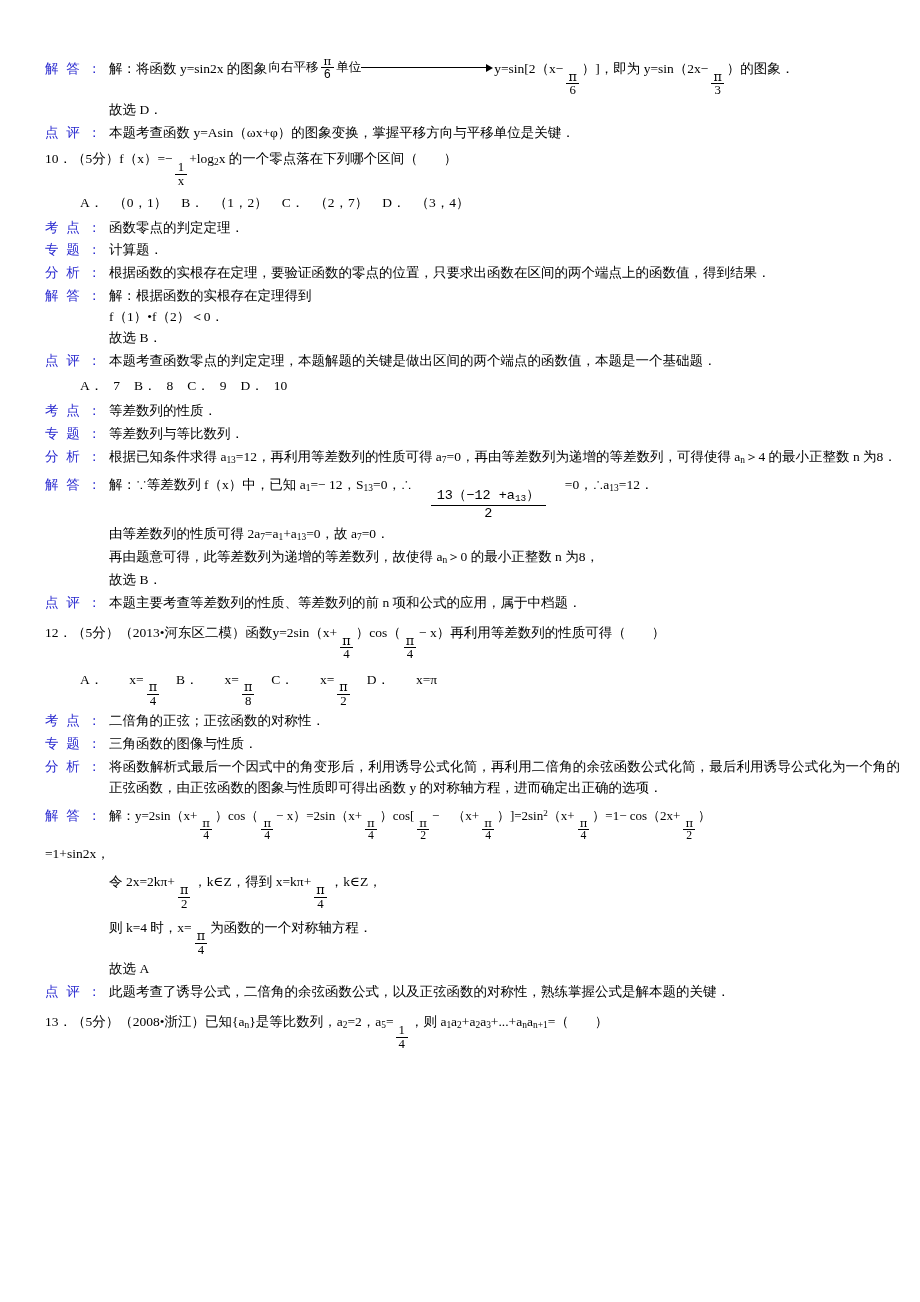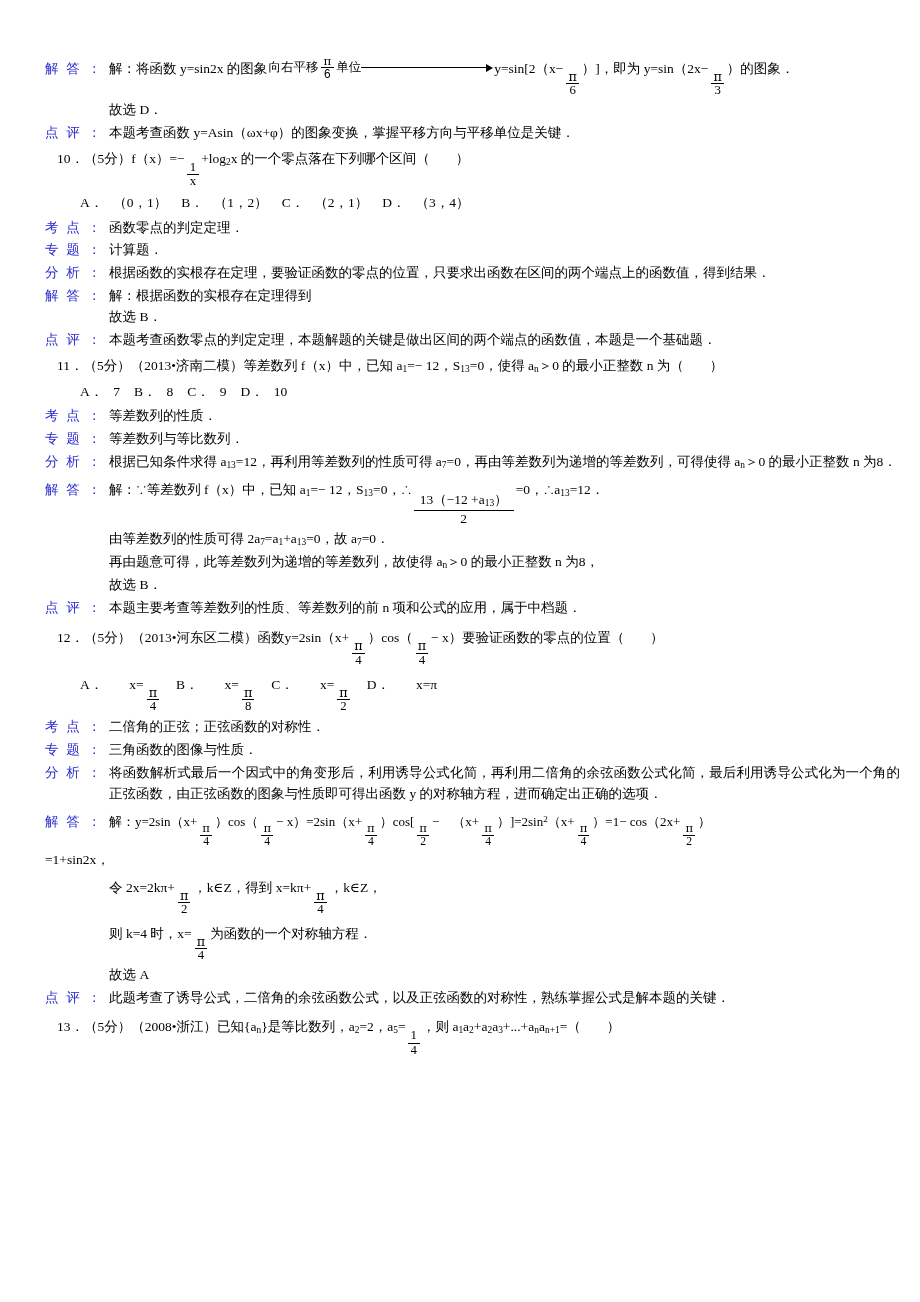--- a/index.html
+++ b/index.html
@@ -53,21 +53,21 @@
     text-align: justify;
   }
   .plain {
     margin: 0 0 2px 0;
     line-height: 1.55;
   }
   .indent {
     padding-left: 64px;
   }
   .qline {
-    margin: 4px 0 2px 12px;
+    margin: 4px 0 2px 0;
     line-height: 1.6;
   }
   .opts {
     padding-left: 35px;
     margin: 3px 0 3px 0;
     line-height: 1.7;
   }
   .opts .o { margin-right: 14px; }
   .sp { display: inline-block; width: 10px; }
   .sp-lg { display: inline-block; width: 26px; }
@@ -124,22 +124,23 @@
     border-left: 7px solid #000;
     border-top: 4px solid transparent;
     border-bottom: 4px solid transparent;
   }
 
   .bigfrac {
     display: inline-flex;
     flex-direction: column;
     align-items: flex-end;
     vertical-align: -0.75em;
-    margin: 0 2px;
+    margin: 0 19px;
     line-height: 1.2;
+    font-family: Liberation Mono, monospace;
   }
   .bigfrac .num { padding: 0 6px; font-size: 1.0em; white-space: nowrap; }
   .bigfrac .den { padding: 0 6px; border-top: 1px solid #000; width: 100%; text-align: center; box-sizing: border-box; }
 
   .tall { line-height: 2.45; }
   .tall2 { line-height: 2.25; }
 </style>
 </head>
 <body>
 
@@ -177,66 +178,64 @@
     </div>
 
     <div class="qline">
       <span>10</span>．<span>（5分）</span><span>f（x）=−</span><span class="frac">
           <span class="num">1</span>
           <span class="den">x</span>
         </span><span>+log</span><sub>2</sub><span>x 的一个零点落在下列哪个区间（</span><span class="sp-lg"></span><span>）</span>
     </div>
 
     <div class="opts">
-      <span class="o"><span>A．</span><span class="sp"></span><span>（0，1）</span></span><span class="o"><span>B．</span><span class="sp"></span><span>（1，2）</span></span><span class="o"><span>C．</span><span class="sp"></span><span>（2，1）</span></span><span class="o"><span>D．</span><span class="sp"></span><span>（3，4）</span></span>
+      <span class="o"><span>A．</span><span class="sp"></span><span>（0，1）</span></span><span class="o"><span>B．</span><span class="sp"></span><span>（1，2）</span></span><span class="o"><span>C．</span><span class="sp"></span><span>（2，7）</span></span><span class="o"><span>D．</span><span class="sp"></span><span>（3，4）</span></span>
     </div>
 
     <div class="row">
       <span class="lbl">考点</span>
       <span class="body">函数零点的判定定理．</span>
     </div>
     <div class="row">
       <span class="lbl">专题</span>
       <span class="body">计算题．</span>
     </div>
     <div class="row">
       <span class="lbl">分析</span>
       <span class="body">根据函数的实根存在定理，要验证函数的零点的位置，只要求出函数在区间的两个端点上的函数值，得到结果．</span>
     </div>
     <div class="row">
       <span class="lbl">解答</span>
       <span class="body">
         <div>解：根据函数的实根存在定理得到</div>
+        <div>f（1）•f（2）＜0．</div>
         <div>故选 B．</div>
       </span>
     </div>
     <div class="row">
       <span class="lbl">点评</span>
       <span class="body">本题考查函数零点的判定定理，本题解题的关键是做出区间的两个端点的函数值，本题是一个基础题．</span>
     </div>
 
-    <div class="qline">
-      <span>11</span>．<span>（5分）</span><span>（2013•济南二模）</span><span>等差数列 f（x）中，已知 a</span><sub>1</sub><span>=− 12，S</span><sub>13</sub><span>=0，使得 a</span><sub>n</sub><span>＞0 的最小正整数 n 为（</span><span class="sp-lg"></span><span>）</span>
-    </div>
 
     <div class="opts">
       <span class="o"><span>A．</span><span class="sp"></span><span>7</span></span><span class="o"><span>B．</span><span class="sp"></span><span>8</span></span><span class="o"><span>C．</span><span class="sp"></span><span>9</span></span><span class="o"><span>D．</span><span class="sp"></span><span>10</span></span>
     </div>
 
     <div class="row">
       <span class="lbl">考点</span>
       <span class="body">等差数列的性质．</span>
     </div>
     <div class="row">
       <span class="lbl">专题</span>
       <span class="body">等差数列与等比数列．</span>
     </div>
     <div class="row">
       <span class="lbl">分析</span>
-      <span class="body"><span>根据已知条件求得 a</span><sub>13</sub><span>=12，再利用等差数列的性质可得 a</span><sub>7</sub><span>=0，再由等差数列为递增的等差数列，可得使得 a</span><sub>n</sub><span>＞0 的最小正整数 n 为8．</span></span>
+      <span class="body"><span>根据已知条件求得 a</span><sub>13</sub><span>=12，再利用等差数列的性质可得 a</span><sub>7</sub><span>=0，再由等差数列为递增的等差数列，可得使得 a</span><sub>n</sub><span>＞4 的最小正整数 n 为8．</span></span>
     </div>
 
     <div class="row tall2">
       <span class="lbl">解答</span>
       <span class="body"><span>解：∵等差数列 f（x）中，已知 a</span><sub>1</sub><span>=− 12，S</span><sub>13</sub><span>=0，∴</span><span class="bigfrac">
             <span class="num"><span>13（−12 +a</span><sub>13</sub><span>）</span></span>
             <span class="den">2</span>
           </span><span>=0，∴a</span><sub>13</sub><span>=12．</span></span>
     </div>
 
@@ -251,21 +250,21 @@
       <span class="body">本题主要考查等差数列的性质、等差数列的前 n 项和公式的应用，属于中档题．</span>
     </div>
 
     <div class="qline tall2">
       <span>12</span>．<span>（5分）</span><span>（2013•河东区二模）</span><span>函数y=2sin（x+</span><span class="frac">
           <span class="num pi">π</span>
           <span class="den">4</span>
         </span><span>）cos（</span><span class="frac">
           <span class="num pi">π</span>
           <span class="den">4</span>
-        </span><span>− x）要验证函数的零点的位置（</span><span class="sp-lg"></span><span>）</span>
+        </span><span>− x）再利用等差数列的性质可得（</span><span class="sp-lg"></span><span>）</span>
     </div>
 
     <div class="opts tall2">
       <span class="o"><span>A．</span><span class="sp-lg"></span><span>x=</span><span class="frac">
             <span class="num pi">π</span>
             <span class="den">4</span>
           </span></span><span class="o"><span>B．</span><span class="sp-lg"></span><span>x=</span><span class="frac">
             <span class="num pi">π</span>
             <span class="den">8</span>
           </span></span><span class="o"><span>C．</span><span class="sp-lg"></span><span>x=</span><span class="frac">

